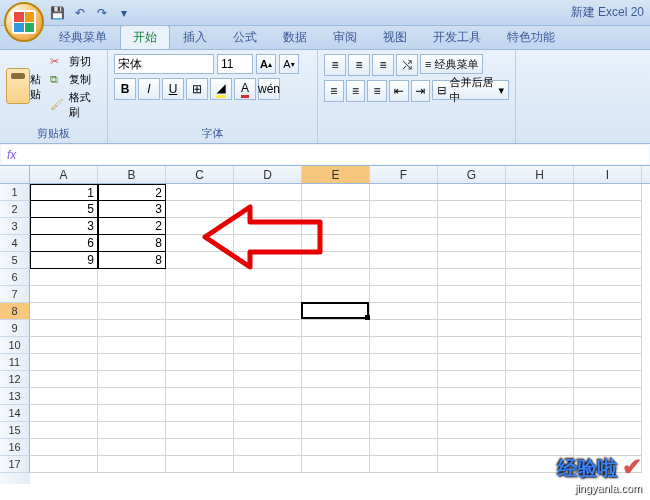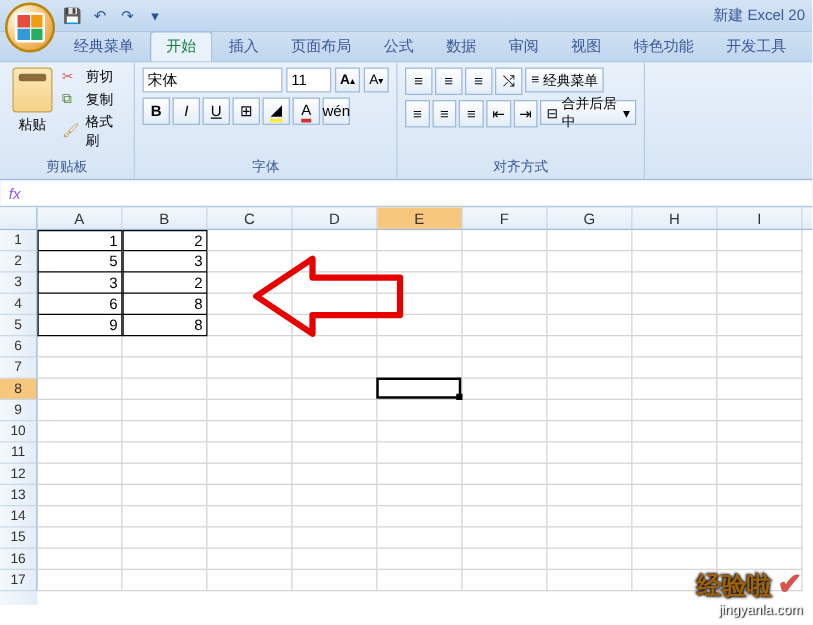--- a/index.html
+++ b/index.html
@@ -20,35 +20,35 @@
 
 .ribbon-tabs { height: 24px; background: linear-gradient(#cfe0f2,#bfd6ef); display:flex; align-items:flex-end; padding-left:46px; border-bottom:1px solid #9db9d9;}
 .ribbon-tab { padding:3px 12px; font-size:12px; color:#3b5998; cursor:pointer; border:1px solid transparent; border-bottom:none; border-radius:3px 3px 0 0;}
 .ribbon-tab.active { background:#e9f1fa; border-color:#9db9d9; color:#15803d;}
 
 
 .ribbon { height: 94px; background: linear-gradient(#e9f1fa,#d6e5f5); border-bottom:1px solid #9db9d9; display:flex; }
 .ribbon-group { border-right:1px solid #b8cde4; padding:4px 6px 2px 6px; display:flex; flex-direction:column; position:relative; }
 .ribbon-group-label { font-size:11px; color:#3b5998; text-align:center; margin-top:auto; padding-top:2px;}
 .clipboard-group { width:108px; }
-.paste-btn { display:flex; flex-direction:column; align-items:center; width:40px; cursor:pointer;}
+.paste-btn { display:flex; flex-direction:row; align-items:center; width:40px; cursor:pointer;}
 .paste-icon { width:32px; height:36px; background:linear-gradient(#fce9b8,#f5d286); border:1px solid #c9a14b; border-radius:3px; position:relative; margin-bottom:2px;}
 .paste-icon::after{content:"";position:absolute;top:4px;left:4px;right:4px;height:6px;background:#8a6d3b;border-radius:2px;}
 .paste-label { font-size:11px; }
 .clip-side { display:flex; flex-direction:column; gap:3px; }
 .clip-row { display:flex; align-items:center; gap:3px; font-size:11px; cursor:pointer;}
 .clip-icon { width:16px; height:14px; }
 .cut-icon{color:#d9534f;}
 .copy-icon{color:#5b8a3c;}
 .brush-icon{color:#c9a14b;}
 .clip-top { display:flex; gap:4px; }
 
 .font-group { width:210px; }
 .font-row1 { display:flex; gap:3px; align-items:center; margin-bottom:4px;}
-.font-name { width:112px; height:20px; border:1px solid #9db9d9; background:#fff; font-size:12px; padding:1px 3px;}
+.font-name { width:100px; height:20px; border:1px solid #9db9d9; background:#fff; font-size:12px; padding:1px 3px;}
 .font-size { width:36px; height:20px; border:1px solid #9db9d9; background:#fff; font-size:12px; padding:1px 3px;}
 .font-btn-sm { width:20px; height:20px; border:1px solid #9db9d9; background:linear-gradient(#fff,#e3edf7); font-size:11px; display:flex; align-items:center; justify-content:center; cursor:pointer;}
 .font-row2 { display:flex; gap:2px; }
 .fbtn { width:22px; height:22px; border:1px solid #9db9d9; background:linear-gradient(#fff,#e3edf7); display:flex; align-items:center; justify-content:center; font-size:12px; cursor:pointer;}
 
 .align-group { width:198px; }
 .align-row { display:flex; gap:2px; margin-bottom:4px;}
 .wide-btn { height:20px; border:1px solid #9db9d9; background:linear-gradient(#fff,#e3edf7); font-size:11px; display:flex; align-items:center; padding:0 4px; cursor:pointer; gap:3px;}
 
 .num-group { width:60px; }
@@ -74,21 +74,21 @@
 .cell-row { display:flex; height:17px;}
 .cell { width:68px; height:17px; border-right:1px solid #d4d4d4; border-bottom:1px solid #d4d4d4; font-size:12px; text-align:right; padding-right:3px; line-height:16px;}
 .cursor-cell { position:absolute; border:2px solid #000; background:#fff; pointer-events:none;}
 .cursor-handle { position:absolute; width:5px; height:5px; background:#000; right:-3px; bottom:-3px;}
 
 
 .arrow { position:absolute; pointer-events:none; z-index:20;}
 
 
 .watermark { position:absolute; right:8px; bottom:6px; text-align:right; z-index:30;}
-.wm-big { font-size:20px; font-weight:bold; color:#a16207; text-shadow:1px 1px 2px #000,-1px -1px 2px #000;}
+.wm-big { font-size:20px; font-weight:bold; color:#3b82f6; text-shadow:1px 1px 2px #000,-1px -1px 2px #000;}
 .wm-check { color:#d9534f; font-size:24px; font-weight:bold;}
 .wm-small { font-size:11px; color:#fff; text-shadow:1px 1px 1px #000;}
 </style>
 </head>
 <body>
 
 <div class="titlebar">
   <div class="office-btn">
     <div class="office-btn-inner">
         <span></span>
@@ -103,27 +103,26 @@
     <span class="qat-btn">↷</span>
     <span class="qat-btn">▾</span>
   </div>
   <div class="title-right">新建 Excel 20</div>
 </div>
 
 <div class="ribbon-tabs">
   <div class="ribbon-tab">经典菜单</div>
   <div class="ribbon-tab active">开始</div>
   <div class="ribbon-tab">插入</div>
-  <div class="ribbon-tab">页面布局</div>
   <div class="ribbon-tab">公式</div>
   <div class="ribbon-tab">数据</div>
   <div class="ribbon-tab">审阅</div>
   <div class="ribbon-tab">视图</div>
+  <div class="ribbon-tab">开发工具</div>
   <div class="ribbon-tab">特色功能</div>
-  <div class="ribbon-tab">开发工具</div>
 </div>
 
 <div class="ribbon">
   <div class="ribbon-group clipboard-group">
     <div class="clip-top">
       <div class="paste-btn">
         <div class="paste-icon"></div>
         <div class="paste-label">粘贴</div>
       </div>
       <div class="clip-side">
@@ -199,21 +198,20 @@
       <div class="fbtn">≡</div>
       <div class="fbtn">≡</div>
       <div class="fbtn">⇤</div>
       <div class="fbtn">⇥</div>
       <div class="wide-btn">
           <span>⊟</span>
           <span>合并后居中</span>
           <span>▾</span>
         </div>
     </div>
-    <div class="ribbon-group-label">对齐方式</div>
   </div>
 
 </div>
 
 <div class="name-formula">
   <div class="fx-area">
     <span class="fx-label">fx</span>
     <span></span>
   </div>
 </div>

